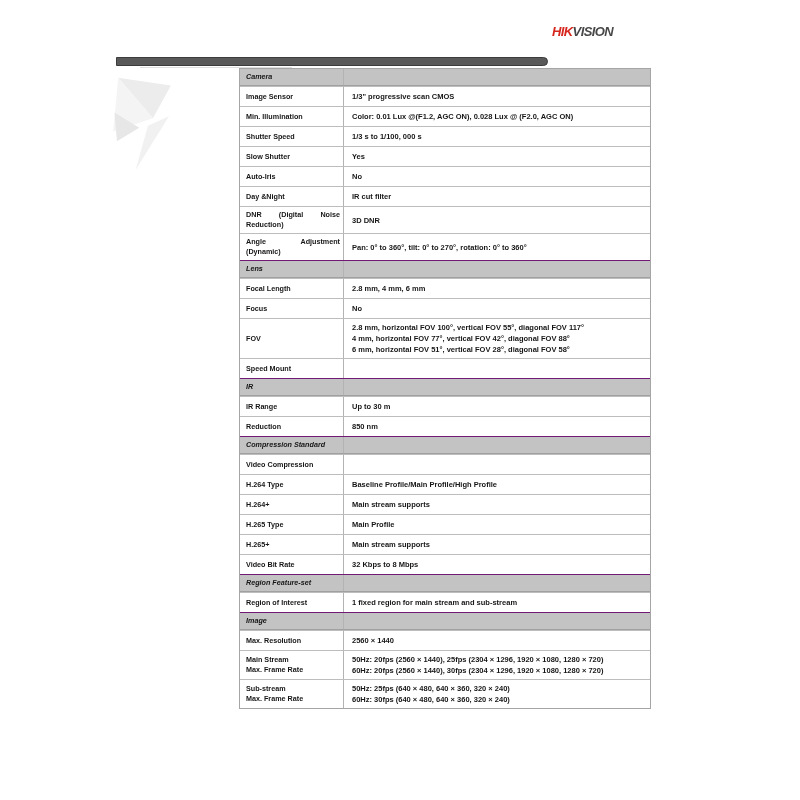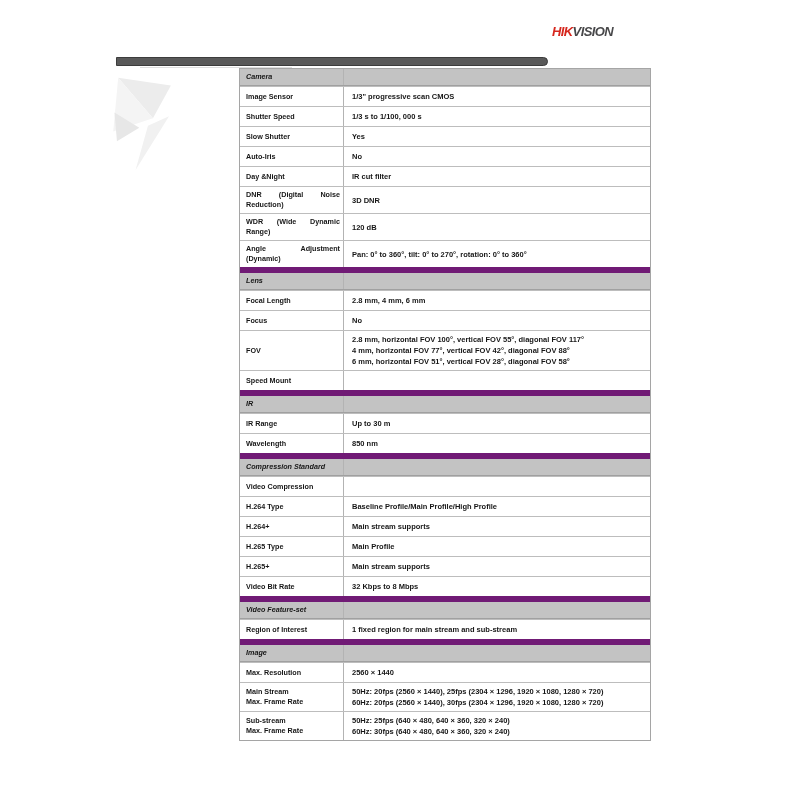--- a/index.html
+++ b/index.html
@@ -61,21 +61,21 @@
     width: 412px;
     border: 1px solid #a5a5a5;
     box-sizing: border-box;
     color: #161616;
     margin-left: 36px;
   }
   .sec-row, .row { display: flex; border-top: 1px solid #bdbdbd; background: #ffffff; }
   .spec-table > div:first-child { border-top: none; }
   .sec-row {
     background: var(--header-bg, #c3c3c3);
-    border-top: 6px solid #701a75;
+    border-top: 1px solid #701a75;
     border-bottom: 1px solid #a0a0a0;
     min-height: 14px;
   }
   .row { min-height: 19px; }
   .cell {
     display: flex;
     align-items: center;
     box-sizing: border-box;
   }
   .cell.label {
@@ -125,42 +125,42 @@
 <div class="spec-table">
     <div class="sec-row">
       <div class="cell label sec-title">Camera</div>
       <div class="cell sec-fill"></div>
     </div>
     <div class="row">
       <div class="cell label">Image Sensor</div>
       <div class="cell value">1/3" progressive scan CMOS</div>
     </div>
     <div class="row">
+      <div class="cell label">Min. Illumination</div>
+      <div class="cell value">Color: 0.01 Lux @(F1.2, AGC ON), 0.028 Lux @ (F2.0, AGC ON)</div>
+    </div>
+    <div class="row">
       <div class="cell label">Shutter Speed</div>
       <div class="cell value">1/3 s to 1/100, 000 s</div>
     </div>
     <div class="row">
       <div class="cell label">Slow Shutter</div>
       <div class="cell value">Yes</div>
     </div>
     <div class="row">
       <div class="cell label">Auto-Iris</div>
       <div class="cell value">No</div>
     </div>
     <div class="row">
       <div class="cell label">Day &amp;Night</div>
       <div class="cell value">IR cut filter</div>
     </div>
     <div class="row">
       <div class="cell label">DNR (Digital Noise Reduction)</div>
       <div class="cell value">3D DNR</div>
-    </div>
-    <div class="row">
-      <div class="cell label">WDR (Wide Dynamic Range)</div>
-      <div class="cell value">120 dB</div>
     </div>
     <div class="row">
       <div class="cell label">Angle Adjustment (Dynamic)</div>
       <div class="cell value">Pan: 0° to 360°, tilt: 0° to 270°, rotation: 0° to 360°</div>
     </div>
     <div class="sec-row">
       <div class="cell label sec-title">Lens</div>
       <div class="cell sec-fill"></div>
     </div>
     <div class="row">
@@ -182,21 +182,21 @@
     </div>
     <div class="sec-row">
       <div class="cell label sec-title">IR</div>
       <div class="cell sec-fill"></div>
     </div>
     <div class="row">
       <div class="cell label">IR Range</div>
       <div class="cell value">Up to 30 m</div>
     </div>
     <div class="row">
-      <div class="cell label">Wavelength</div>
+      <div class="cell label">Reduction</div>
       <div class="cell value">850 nm</div>
     </div>
     <div class="sec-row">
       <div class="cell label sec-title">Compression Standard</div>
       <div class="cell sec-fill"></div>
     </div>
     <div class="row">
       <div class="cell label">Video Compression</div>
     </div>
     <div class="row">
@@ -213,21 +213,21 @@
     </div>
     <div class="row">
       <div class="cell label">H.265+</div>
       <div class="cell value">Main stream supports</div>
     </div>
     <div class="row">
       <div class="cell label">Video Bit Rate</div>
       <div class="cell value">32 Kbps to 8 Mbps</div>
     </div>
     <div class="sec-row">
-      <div class="cell label sec-title">Video Feature-set</div>
+      <div class="cell label sec-title">Region Feature-set</div>
       <div class="cell sec-fill"></div>
     </div>
     <div class="row">
       <div class="cell label">Region of Interest</div>
       <div class="cell value">1 fixed region for main stream and sub-stream</div>
     </div>
     <div class="sec-row">
       <div class="cell label sec-title">Image</div>
       <div class="cell sec-fill"></div>
     </div>

